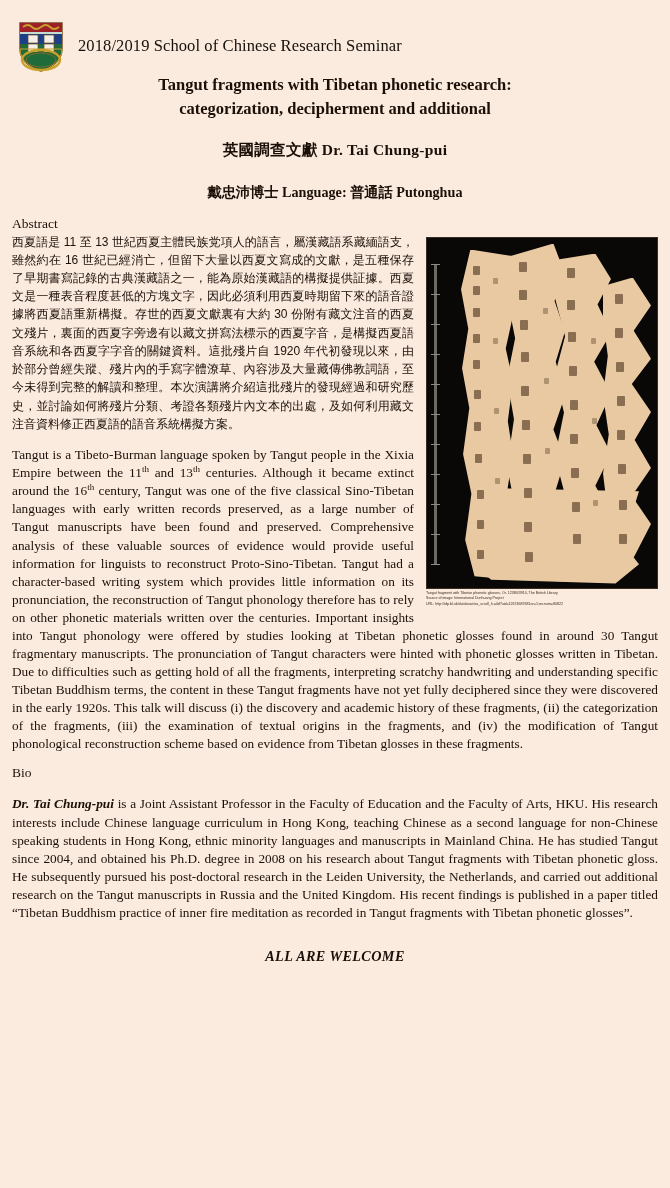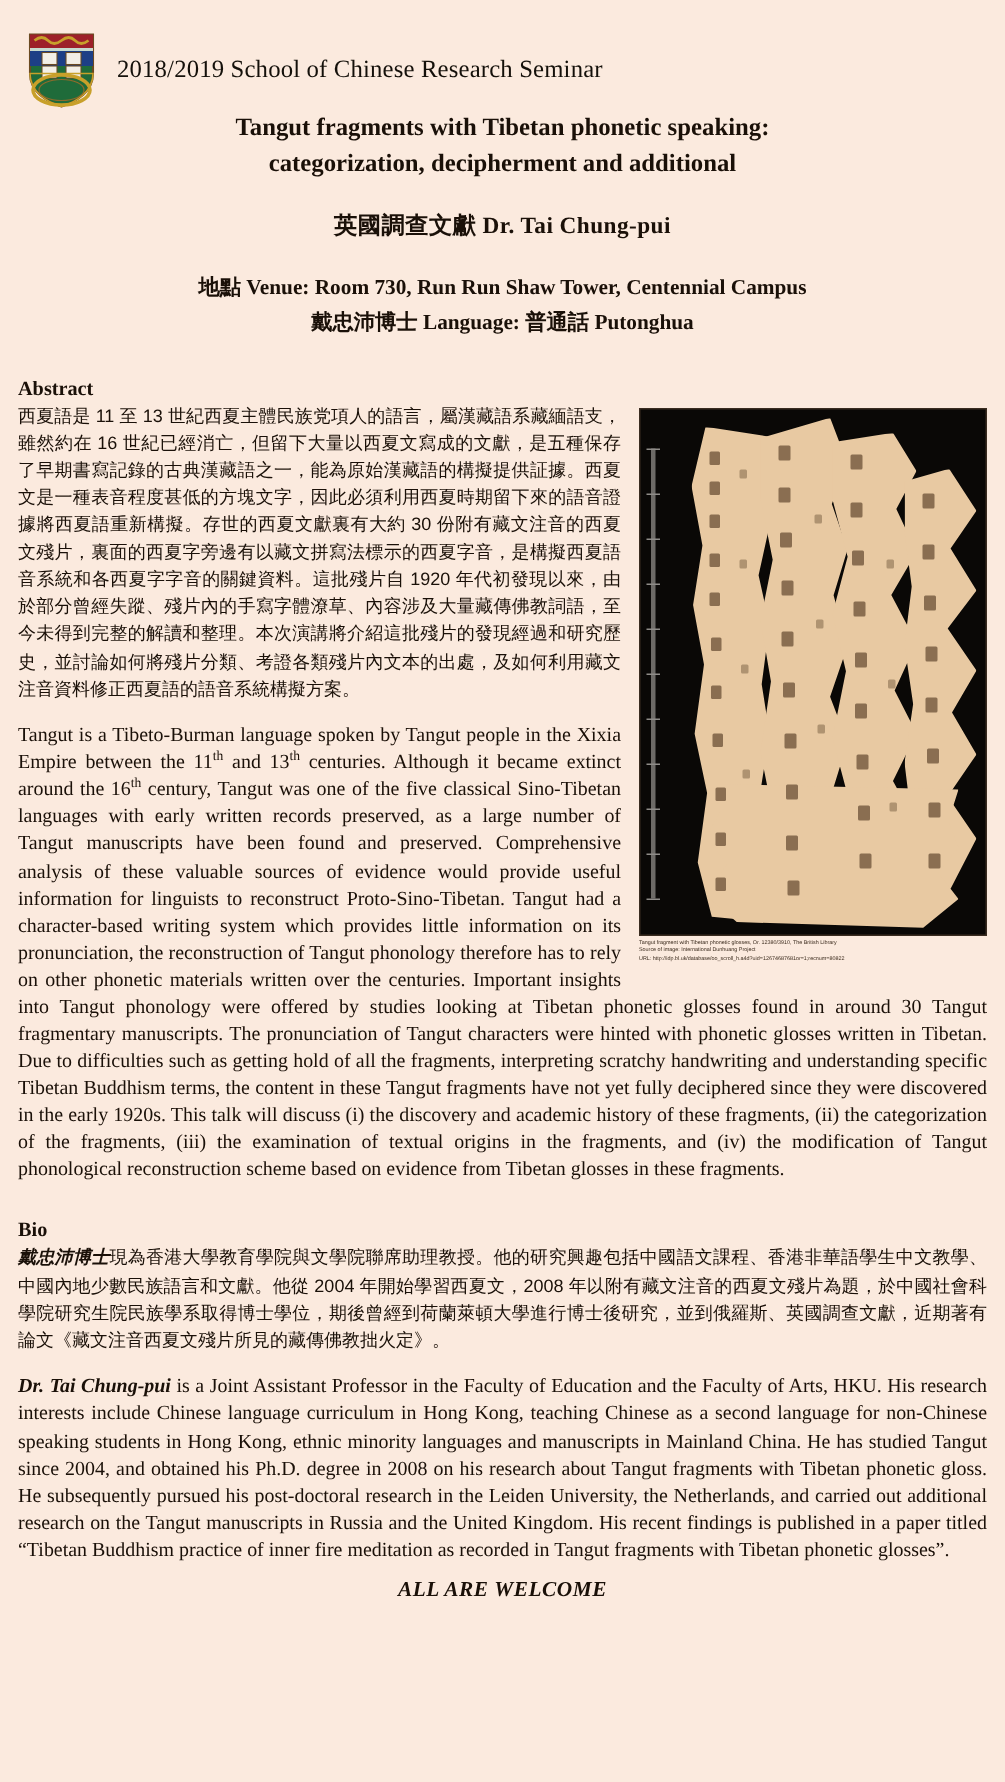--- a/index.html
+++ b/index.html
@@ -78,22 +78,22 @@
     text-align: center;
     margin-top: 20px;
     font-size: 14.2px;
     font-weight: bold;
     line-height: 1.62;
   }
 
   
   .section-head {
     font-size: 13.5px;
-    font-weight: bold;
-    margin-top: 24px;
+    font-weight: normal;
+    margin-top: 12px;
     margin-bottom: 1px;
   }
   .fig {
     float: right;
     width: 232px;
     margin: 4px 0 4px 12px;
     clear: right;
   }
   .fig-img {
     width: 232px;
@@ -131,21 +131,21 @@
   .gap { height: 13px; }
   .bi { font-weight: bold; font-style: italic; }
   sup { font-size: 0.68em; vertical-align: super; line-height: 0; }
 
   .welcome {
     text-align: center;
     font-weight: bold;
     font-style: italic;
     font-size: 14.2px;
     letter-spacing: 0.4px;
-    margin-top: 10px;
+    margin-top: 26px;
   }
 
   
   .frag { position: absolute; background: #e8c9a2; }
   .scale-bar {
     position: absolute;
     left: 7px; top: 26px;
     width: 3px; height: 300px;
     background: #6d6a66;
   }
@@ -178,28 +178,27 @@
         <rect x="28" y="25" width="10" height="8" fill="#f3efe6" stroke="#6b4a22" stroke-width="0.7"></rect>
         <path d="M4 30 c0 12 11 19 21 22 C35 49 46 42 46 30 Z" fill="none" stroke="#c8a02a" stroke-width="1"></path>
         <ellipse cx="25" cy="41" rx="19" ry="10" fill="none" stroke="#c8a02a" stroke-width="2.4"></ellipse>
         <ellipse cx="25" cy="41" rx="15" ry="7" fill="none" stroke="#8f6b2a" stroke-width="0.8"></ellipse>
       </svg>
     </div>
     <div class="header-title">2018/2019 School of Chinese Research Seminar</div>
   </div>
 
   <div class="title-block">
-    <div class="title-en">Tangut fragments with Tibetan phonetic speaking:</div>
+    <div class="title-en">Tangut fragments with Tibetan phonetic research:</div>
     <div class="title-en">categorization, decipherment and additional</div>
   </div>
 
   <div class="speaker">英國調查文獻 Dr. Tai Chung-pui</div>
 
   <div class="logistics">
-    <div>地點 Venue: Room 730, Run Run Shaw Tower, Centennial Campus</div>
     <div>戴忠沛博士 Language: 普通話 Putonghua</div>
   </div>
 
   <div class="section-head">Abstract</div>
 
   <div class="fig">
     <div class="fig-img">
       <div class="scale-bar"></div>
       <div class="tick" style="top:26px"></div>
       <div class="tick" style="top:56px"></div>
@@ -277,19 +276,18 @@
       <div>Source of image: International Dunhuang Project</div>
       <div>URL: http://idp.bl.uk/database/oo_scroll_h.a4d?uid=12674687681or=1;recnum=80822</div>
     </div>
   </div>
 
   <p class="cn">西夏語是 11 至 13 世紀西夏主體民族党項人的語言，屬漢藏語系藏緬語支，雖然約在 16 世紀已經消亡，但留下大量以西夏文寫成的文獻，是五種保存了早期書寫記錄的古典漢藏語之一，能為原始漢藏語的構擬提供証據。西夏文是一種表音程度甚低的方塊文字，因此必須利用西夏時期留下來的語音證據將西夏語重新構擬。存世的西夏文獻裏有大約 30 份附有藏文注音的西夏文殘片，裏面的西夏字旁邊有以藏文拼寫法標示的西夏字音，是構擬西夏語音系統和各西夏字字音的關鍵資料。這批殘片自 1920 年代初發現以來，由於部分曾經失蹤、殘片內的手寫字體潦草、內容涉及大量藏傳佛教詞語，至今未得到完整的解讀和整理。本次演講將介紹這批殘片的發現經過和研究歷史，並討論如何將殘片分類、考證各類殘片內文本的出處，及如何利用藏文注音資料修正西夏語的語音系統構擬方案。</p>
   <div class="gap"></div>
   <p class="en">Tangut is a Tibeto-Burman language spoken by Tangut people in the Xixia Empire between the 11<sup>th</sup> and 13<sup>th</sup> centuries. Although it became extinct around the 16<sup>th</sup> century, Tangut was one of the five classical Sino-Tibetan languages with early written records preserved, as a large number of Tangut manuscripts have been found and preserved. Comprehensive analysis of these valuable sources of evidence would provide useful information for linguists to reconstruct Proto-Sino-Tibetan. Tangut had a character-based writing system which provides little information on its pronunciation, the reconstruction of Tangut phonology therefore has to rely on other phonetic materials written over the centuries. Important insights into Tangut phonology were offered by studies looking at Tibetan phonetic glosses found in around 30 Tangut fragmentary manuscripts. The pronunciation of Tangut characters were hinted with phonetic glosses written in Tibetan. Due to difficulties such as getting hold of all the fragments, interpreting scratchy handwriting and understanding specific Tibetan Buddhism terms, the content in these Tangut fragments have not yet fully deciphered since they were discovered in the early 1920s. This talk will discuss (i) the discovery and academic history of these fragments, (ii) the categorization of the fragments, (iii) the examination of textual origins in the fragments, and (iv) the modification of Tangut phonological reconstruction scheme based on evidence from Tibetan glosses in these fragments.</p>
 
   <div class="section-head">Bio</div>
-  <p class="cn"><span class="bi">戴忠沛博士</span><span>現為香港大學教育學院與文學院聯席助理教授。他的研究興趣包括中國語文課程、香港非華語學生中文教學、中國內地少數民族語言和文獻。他從 2004 年開始學習西夏文，2008 年以附有藏文注音的西夏文殘片為題，於中國社會科學院研究生院民族學系取得博士學位，期後曾經到荷蘭萊頓大學進行博士後研究，並到俄羅斯、英國調查文獻，近期著有論文《藏文注音西夏文殘片所見的藏傳佛教拙火定》。</span></p>
 
   <div class="gap"></div>
   <p class="en"><span class="bi">Dr. Tai Chung-pui</span><span> is a Joint Assistant Professor in the Faculty of Education and the Faculty of Arts, HKU. His research interests include Chinese language curriculum in Hong Kong, teaching Chinese as a second language for non-Chinese speaking students in Hong Kong, ethnic minority languages and manuscripts in Mainland China. He has studied Tangut since 2004, and obtained his Ph.D. degree in 2008 on his research about Tangut fragments with Tibetan phonetic gloss. He subsequently pursued his post-doctoral research in the Leiden University, the Netherlands, and carried out additional research on the Tangut manuscripts in Russia and the United Kingdom. His recent findings is published in a paper titled “Tibetan Buddhism practice of inner fire meditation as recorded in Tangut fragments with Tibetan phonetic glosses”.</span></p>
 
   <div class="welcome">ALL ARE WELCOME</div>
 </div>
 
 </body></html>

